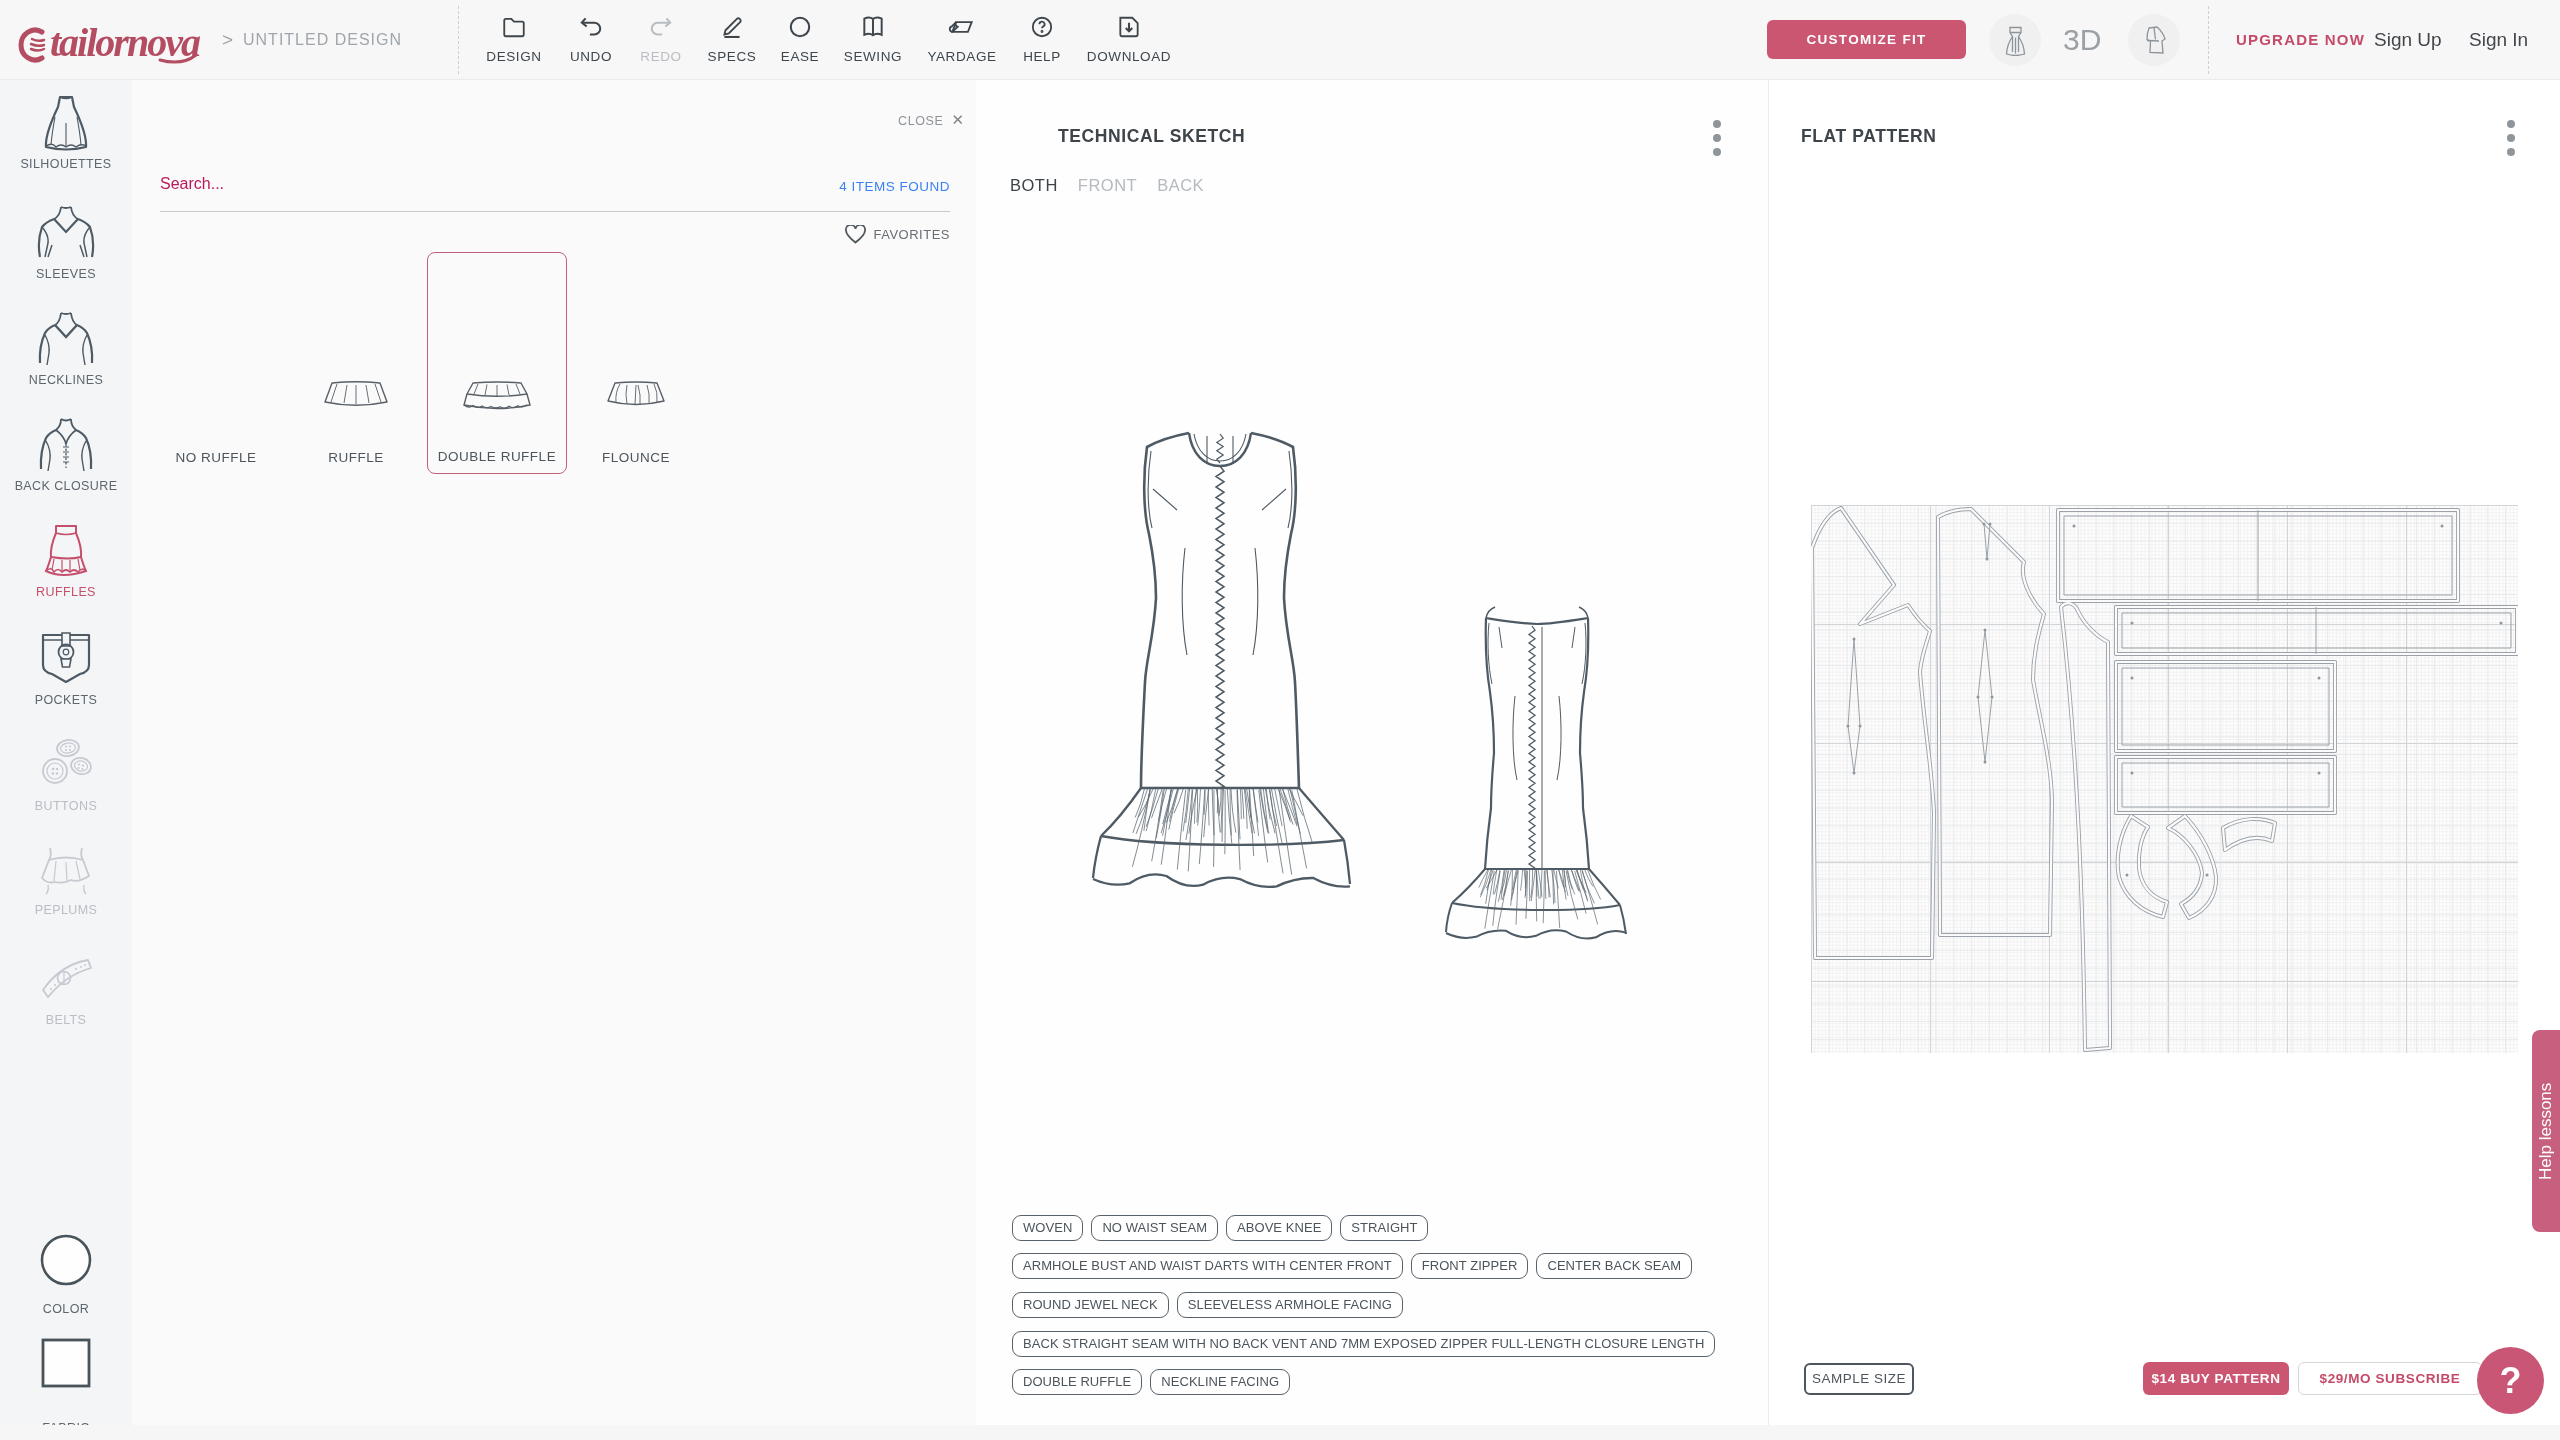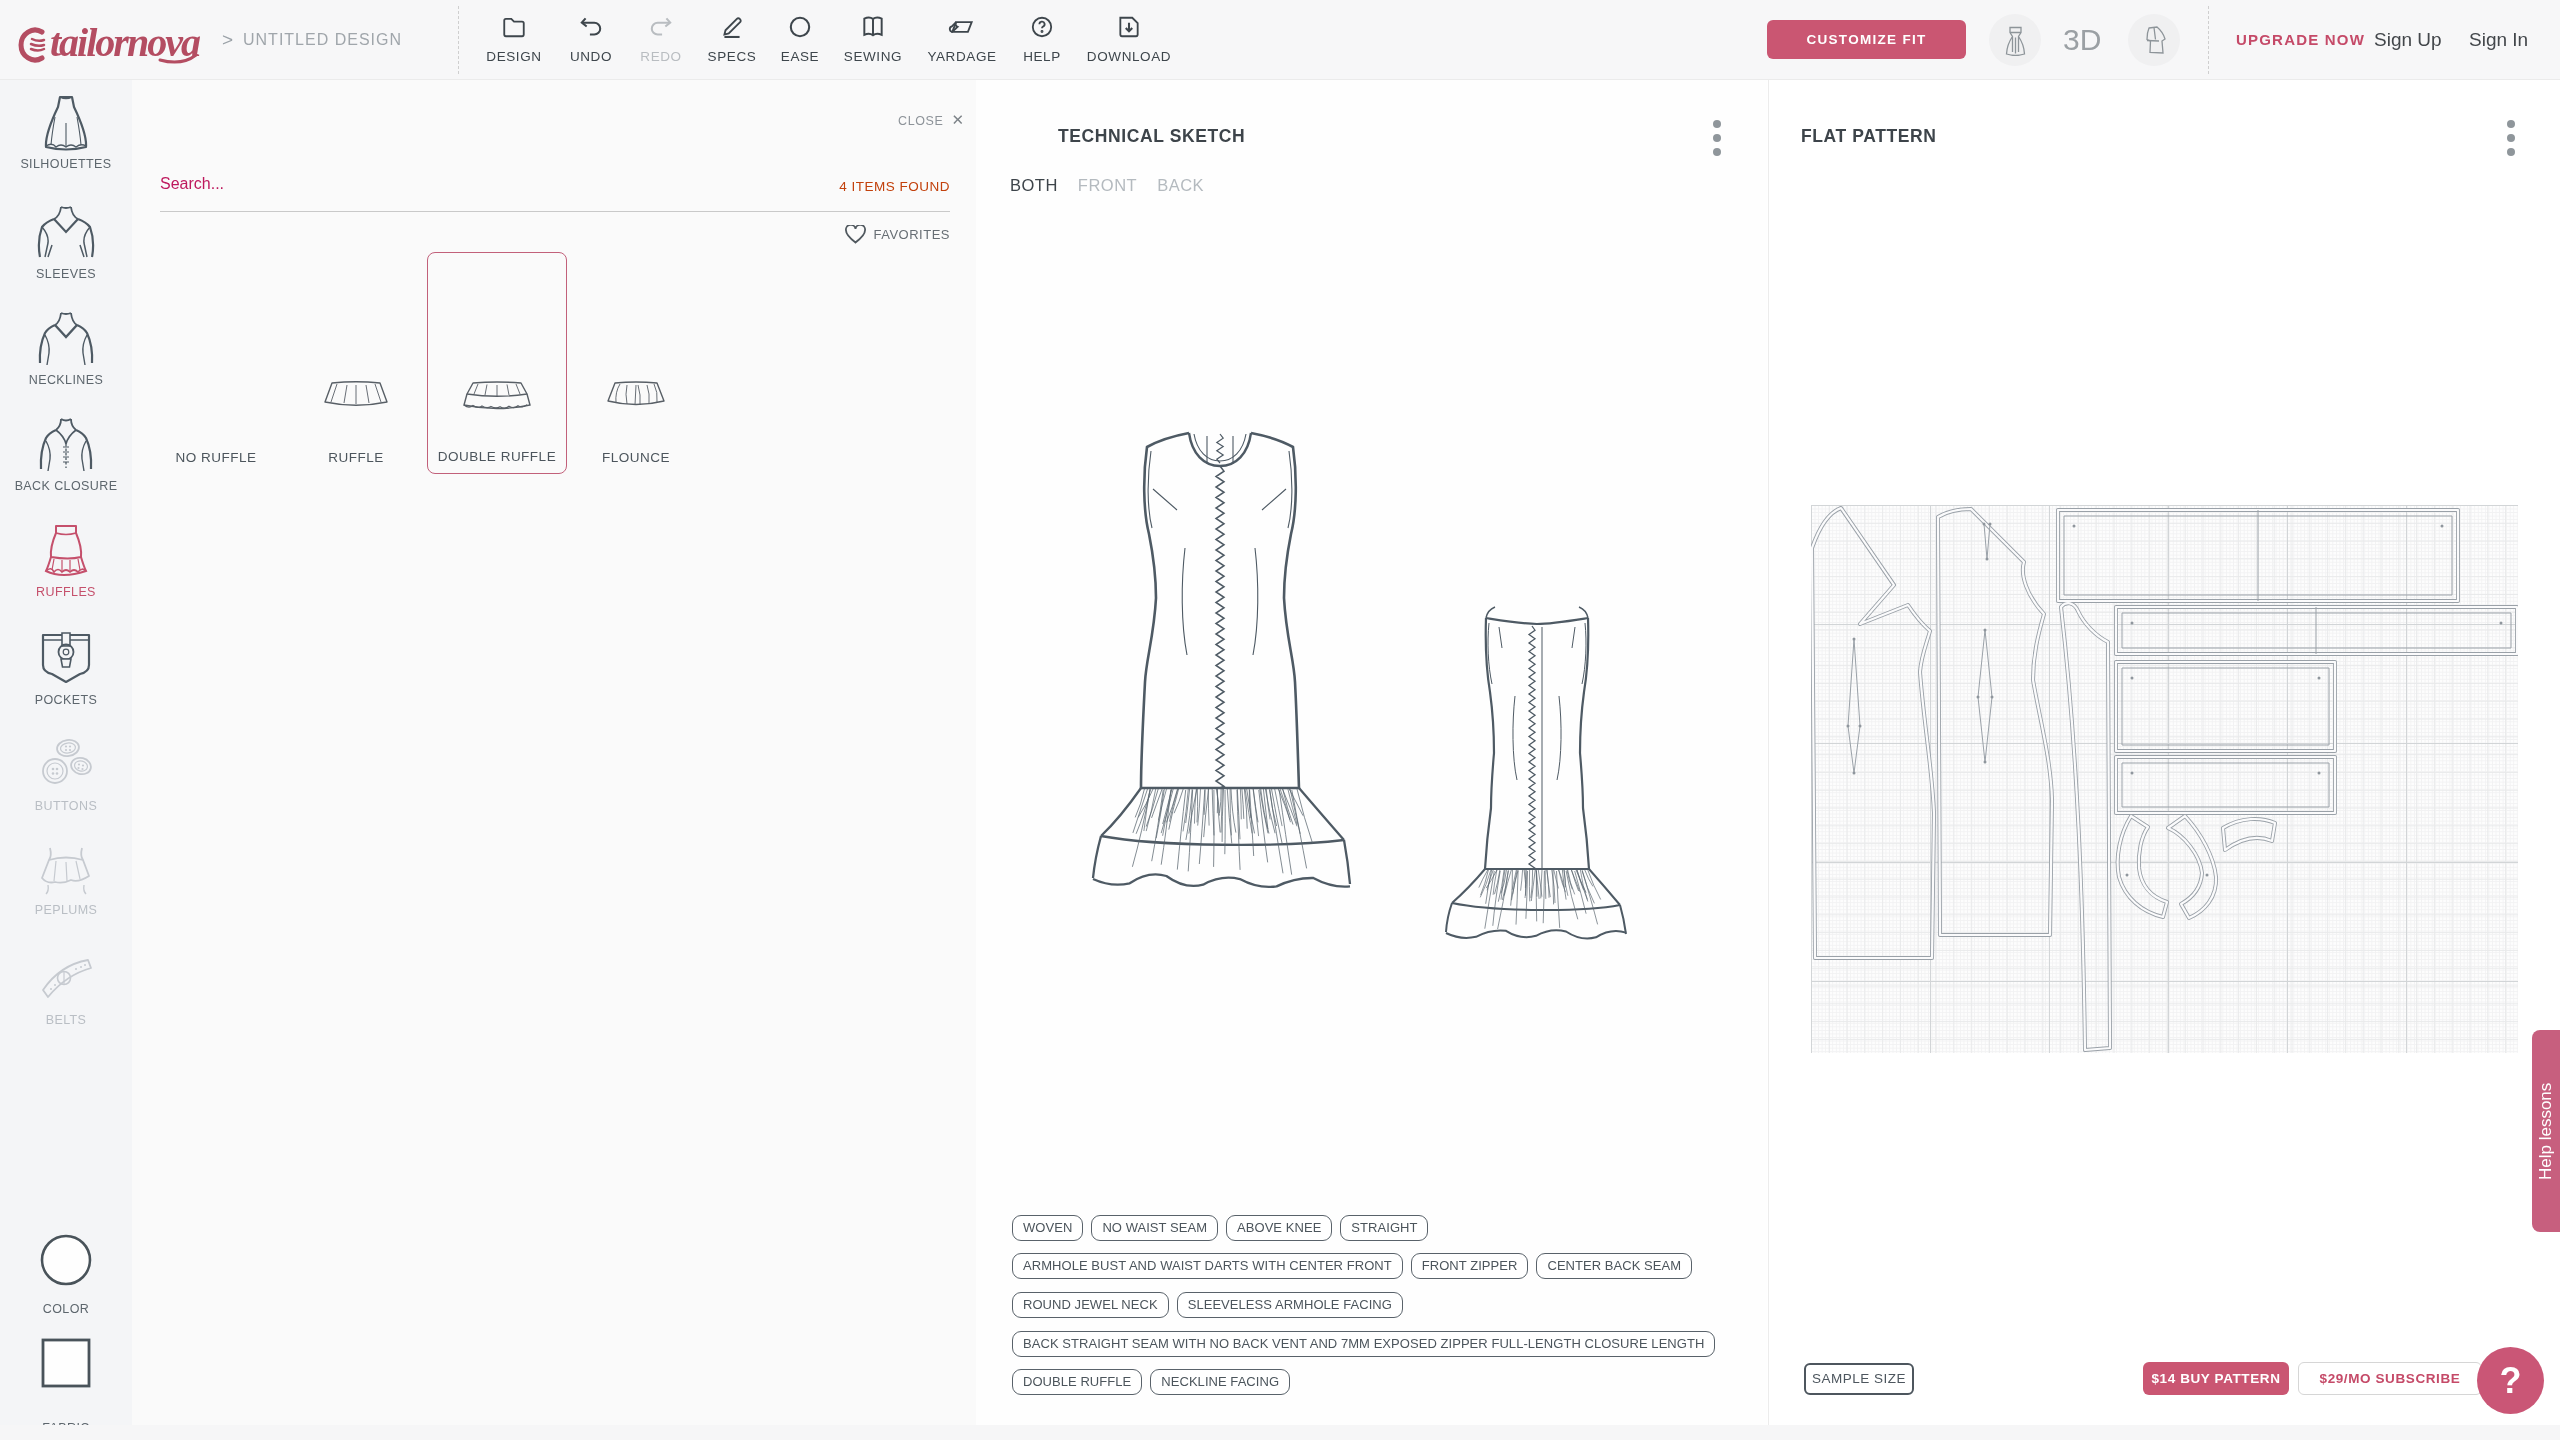--- a/index.html
+++ b/index.html
@@ -23,21 +23,21 @@
 .sideitem { position:absolute; left:0; width:132px; text-align:center; }
 .sideitem svg { display:block; margin:0 auto; }
 .sidelabel { font-size:12.5px; letter-spacing:0.4px; color:#5d666d; margin-top:6px; }
 .sideitem.active .sidelabel { color:#c5506c; }
 .sideitem.disabled .sidelabel { color:#b9bec4; }
 
 #panel2 { position:absolute; left:132px; top:80px; width:844px; height:1360px; background:#fafafa; }
 #close2 { position:absolute; left:766px; top:31px; font-size:12.5px; letter-spacing:0.6px; color:#8d9399; }
 #searchph { position:absolute; left:28px; top:95px; font-size:16px; color:#be185d; }
 #searchline { position:absolute; left:28px; top:131px; width:790px; border-top:1px solid #c9c9c9; }
-#itemsfound { position:absolute; right:26px; top:99px; font-size:13.5px; letter-spacing:0.5px; color:#c2410c; }
+#itemsfound { position:absolute; right:26px; top:99px; font-size:13.5px; letter-spacing:0.5px; color:#3b82f6; }
 #favorites { position:absolute; right:26px; top:145px; font-size:13px; letter-spacing:0.5px; color:#676e74; }
 .rufflecard { position:absolute; top:172px; width:140px; height:222px; }
 .rufflecard.selected { border:1px solid #c2607a; border-radius:8px; }
 .rufflelabel { position:absolute; width:100%; text-align:center; bottom:9px; font-size:13.5px; letter-spacing:0.5px; color:#4c555c; }
 .rufficon { position:absolute; left:50%; transform:translateX(-50%); top:128px; }
 
 #panel3 { position:absolute; left:976px; top:80px; width:791px; height:1360px; background:#fefefe; }
 #p3title { position:absolute; left:34px; top:46px; font-size:17.5px; font-weight:bold; letter-spacing:0.6px; color:#3d444a;margin-left:48px; }
 .dots { position:absolute; width:8px; }
 .dots span { display:block; width:8px; height:8px; border-radius:50%; background:#8f969b; margin-bottom:6px; }

